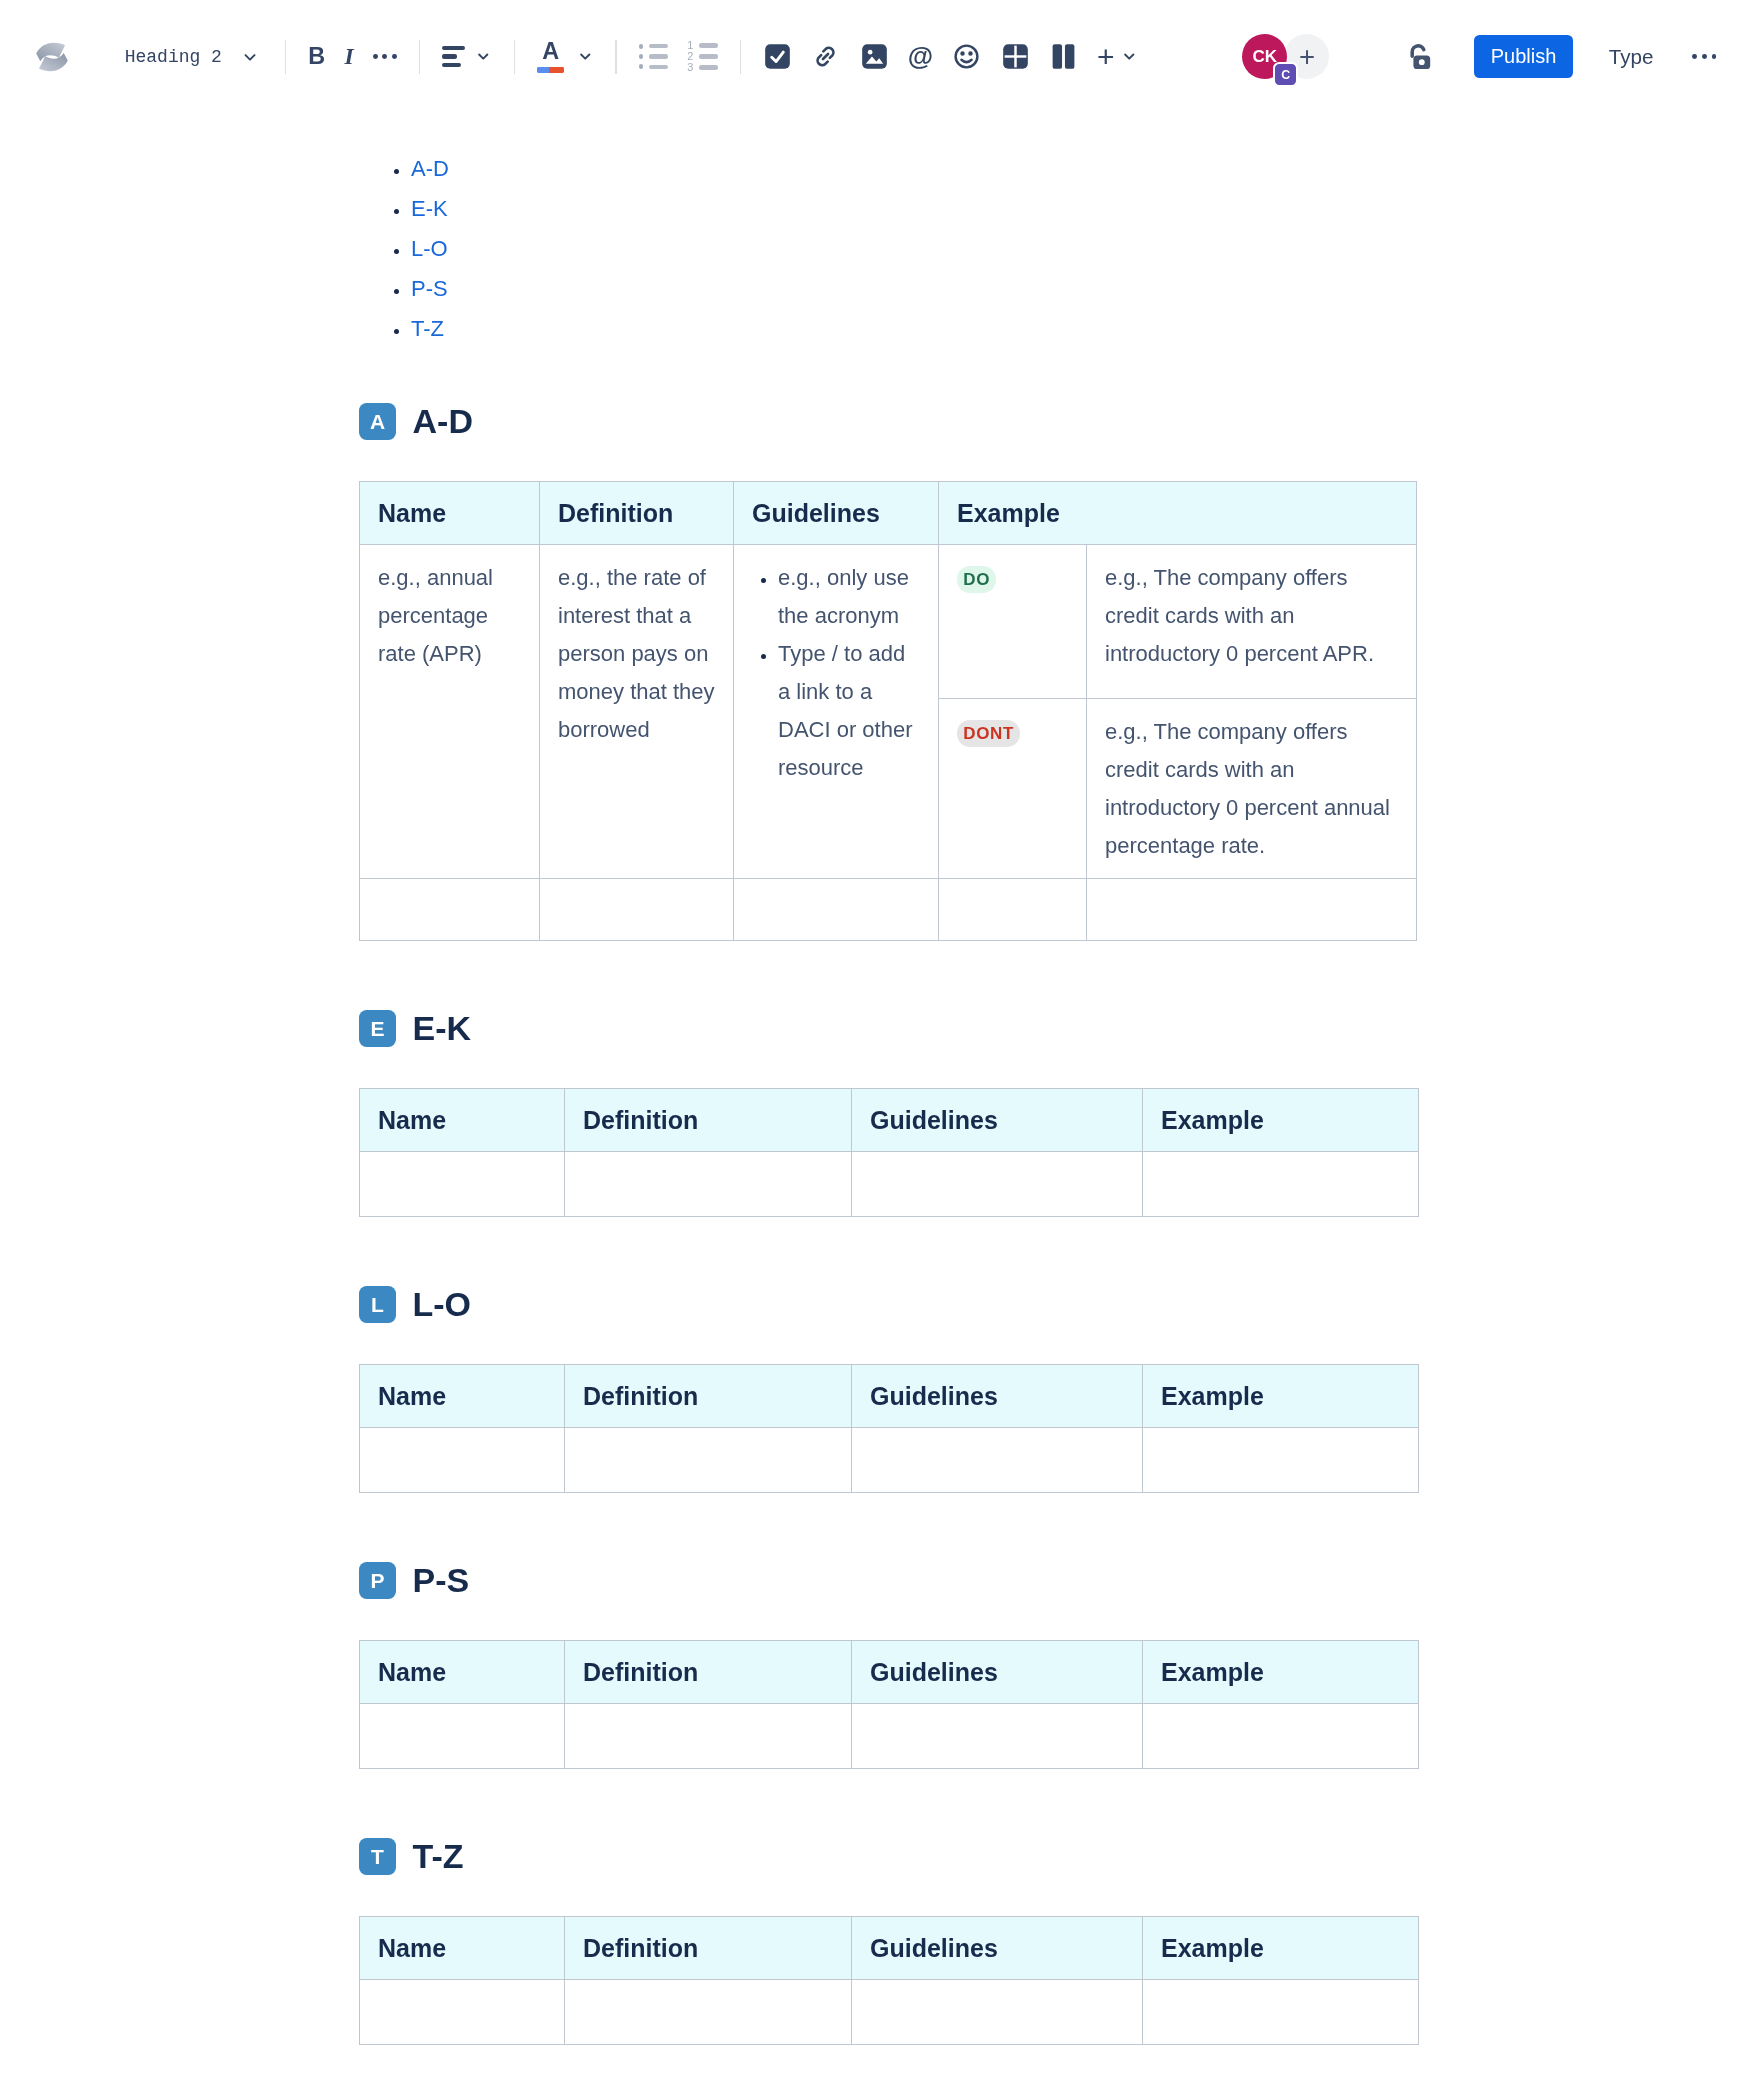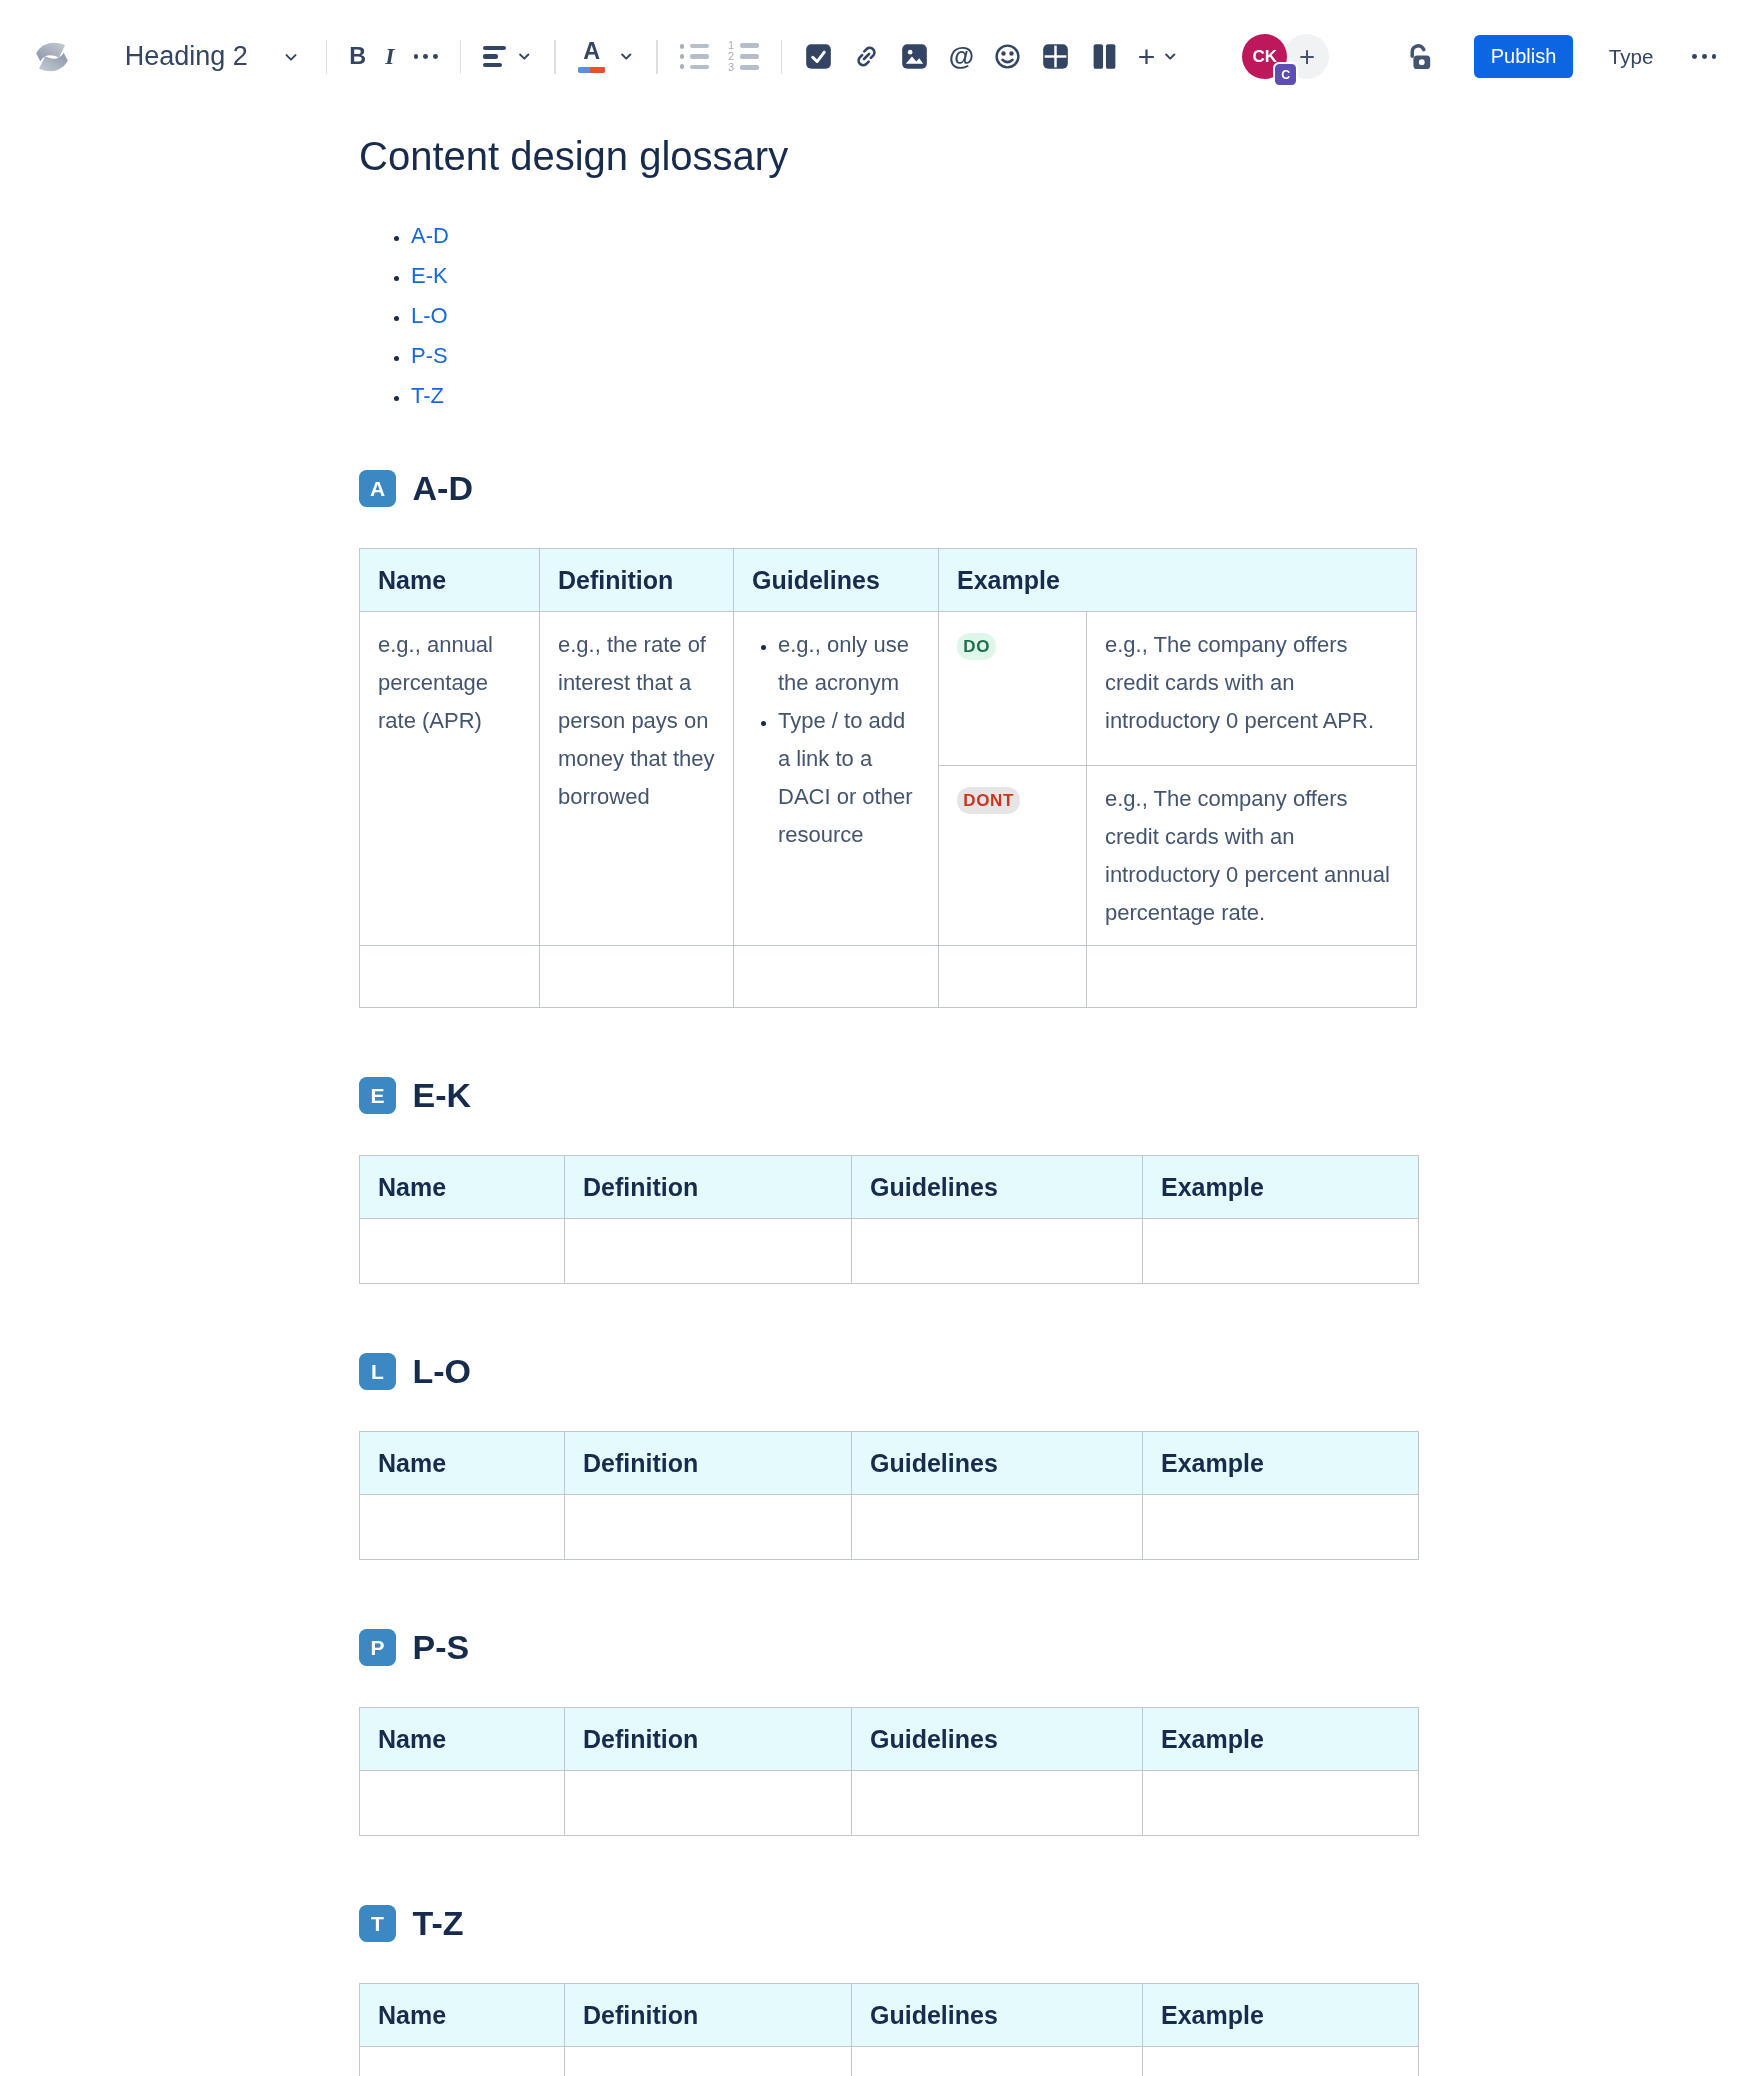--- a/index.html
+++ b/index.html
@@ -17,21 +17,21 @@
     padding:0 33px 0 30px; background:#fff;
   }
   .tb-left, .tb-right { display:flex; align-items:center; }
   .tb-btn {
     display:flex; align-items:center; justify-content:center;
     background:none; border:none; padding:0 9.6px; height:52px;
     color:#344563; cursor:pointer; font-family:inherit;
   }
   .tb-divider { width:1.4px; height:34px; background:#DCDFE4; margin:0 12.4px; }
   .logo { margin-right:37px; display:flex; }
-  .style-dd { font-size:27px; color:#344563; gap:34px; margin:0 4.1px; }
+  .style-dd { font-size:18px; color:#344563; gap:19px; margin:0 4.1px;font-family:Liberation Mono, monospace; }
   .glyph-b { font-size:23.4px; font-weight:700; }
   .glyph-i { font-size:23.4px; font-weight:600; font-style:italic; font-family:"Liberation Serif",serif; }
   .dots { display:flex; gap:4.8px; }
   .dots i { width:4.8px; height:4.8px; border-radius:50%; background:#344563; }
   .align-bars { display:flex; flex-direction:column; gap:4.8px; margin-right:9.6px; }
   .align-bars i { display:block; height:4.1px; border-radius:2.1px; background:#344563; }
   .align-bars i:nth-child(1){width:23.4px;} .align-bars i:nth-child(2){width:15px;} .align-bars i:nth-child(3){width:19px;}
   .color-ic { display:flex; flex-direction:column; align-items:center; }
   .color-ic .a { font-size:23.4px; font-weight:700; line-height:23.4px; color:#344563; }
   .color-ic .bar { width:27.5px; height:6.2px; border-radius:1.4px; margin-top:3.4px;
@@ -291,21 +291,20 @@
         <span class="dots">
           <i></i>
           <i></i>
           <i></i>
         </span>
       </button>
   </div>
 </header>
 
 <main class="content">
-  <h1 class="page-title">Content design glossary</h1>
 
   <ul class="toc">
     <li><a>A-D</a></li>
     <li><a>E-K</a></li>
     <li><a>L-O</a></li>
     <li><a>P-S</a></li>
     <li><a>T-Z</a></li>
   </ul>
 
   <div class="section-h first">

